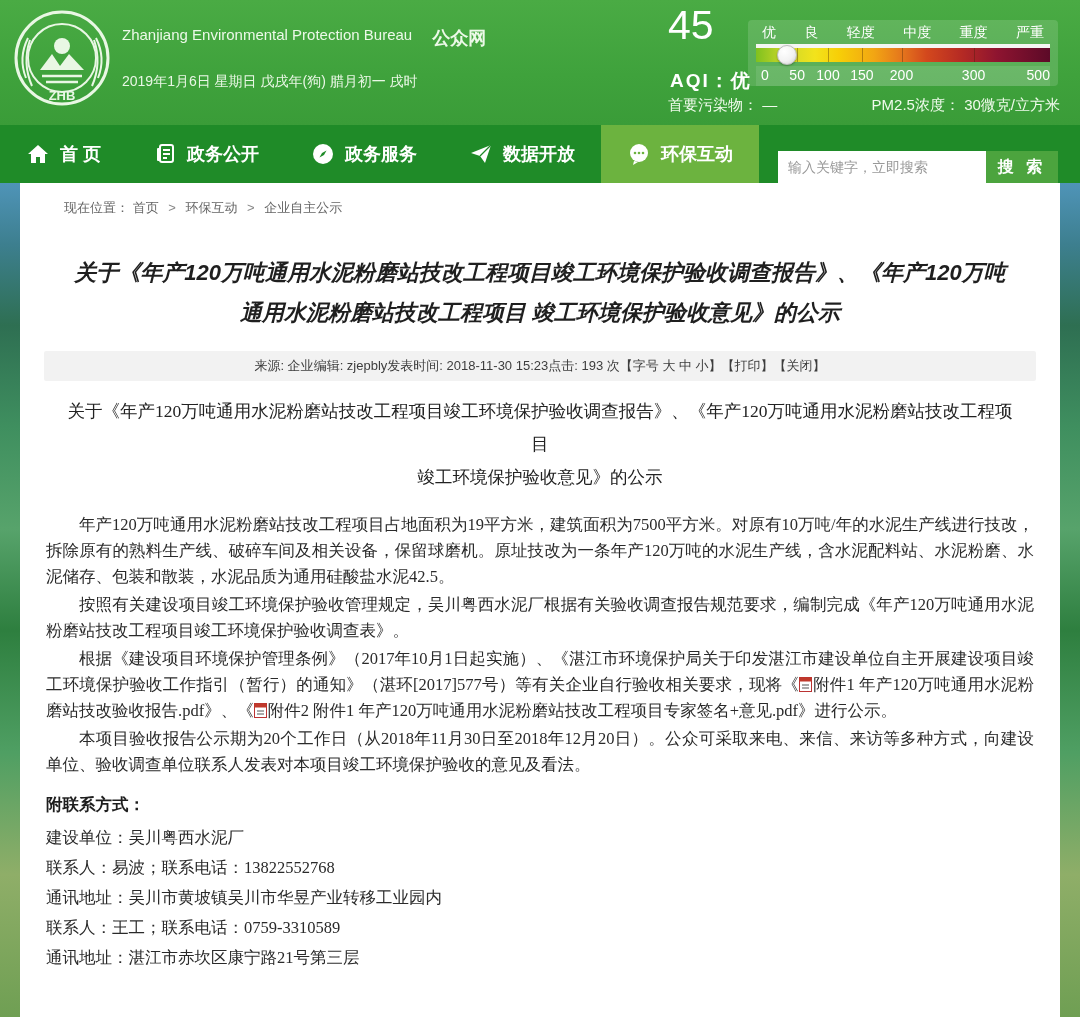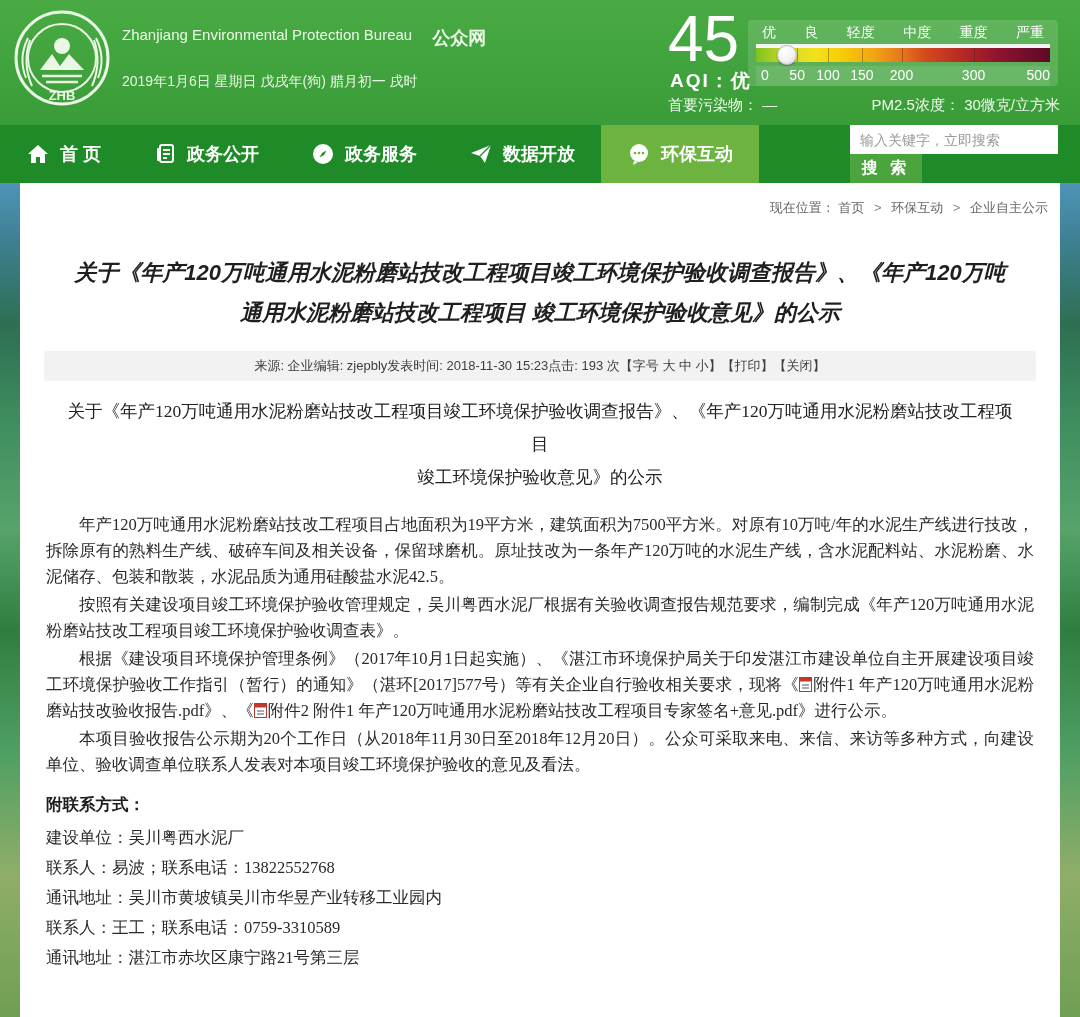--- a/index.html
+++ b/index.html
@@ -19,21 +19,21 @@
   .logo { position:absolute; left:12px; top:8px; width:100px; height:100px; }
   .org-block { position:absolute; left:122px; top:16px; }
   .org-cn {
     font-size:36px; font-weight:bold; letter-spacing:10px; color:#f2fbef;
     text-shadow:0 0 2px rgba(255,255,255,.45);
   }
   .org-sub { margin-top:10px; font-size:15px; color:#ecf9e8; display:flex; align-items:flex-start; gap:20px; }
   .org-sub .tag { font-size:18px; font-weight:bold; }
   .date-line { margin-top:23px; font-size:14px; color:#e9f7e5; }
 
-  .aqi-value { position:absolute; left:668px; top:2px; font-size:64px; font-weight:500; color:#fff;text-align:center; }
+  .aqi-value { position:absolute; left:668px; top:2px; font-size:41px; font-weight:500; color:#fff;text-align:center; }
   .aqi-level { position:absolute; left:670px; top:68px; font-size:19px; font-weight:bold; color:#fff; letter-spacing:2px; }
   .aqi-panel {
     position:absolute; left:748px; top:20px; width:310px; height:66px;
     background:rgba(255,255,255,.14); border-radius:4px; padding:4px 8px 0;
   }
   .aqi-labels { display:flex; justify-content:space-between; font-size:14px; color:#fff; padding:0 6px; }
   .aqi-track { position:relative; margin-top:4px; height:18px; }
   .aqi-track .white-cap { position:absolute; top:-2px; left:0; right:0; height:4px; background:#f4f6f2; }
   .aqi-gradient {
     position:absolute; top:2px; left:0; right:0; height:14px;
@@ -57,39 +57,39 @@
   .nav {
     width:1080px; height:58px; background:#1f8b28;
     display:flex; align-items:stretch; color:#fff;
   }
   .nav-item {
     display:flex; align-items:center; gap:10px; padding:0 26px;
     font-size:18px; font-weight:bold; cursor:pointer; white-space:nowrap;
   }
   .nav-item.active { background:#6cb33f; }
   .nav-item svg { width:24px; height:24px; }
-  .nav-search { margin-left:auto; display:flex; align-items:flex-start; padding-right:22px;flex-direction:column; }
+  .nav-search { margin-left:auto; display:flex; align-items:flex-end; padding-right:22px; }
   .search-input {
     width:208px; height:32px; border:none; outline:none; padding:0 10px;
     font-size:14px; color:#444; background:#fff;
     font-family:"Liberation Sans","DejaVu Sans",sans-serif;
   }
   .search-input::placeholder { color:#999; }
   .search-btn {
     width:72px; height:32px; border:none; background:#4ca43e; color:#fff;
     font-size:16px; font-weight:bold; letter-spacing:4px; cursor:pointer;
     font-family:"Liberation Sans","DejaVu Sans",sans-serif;
   }
 
   
   .content {
     margin:0 20px; width:1040px; background:#fff; min-height:834px;
     padding:0 0 26px 0; position:relative;
   }
-  .breadcrumb { padding:16px 12px 12px; font-size:13px; color:#666;text-align:right; }
+  .breadcrumb { padding:16px 44px 12px; font-size:13px; color:#666; }
   .breadcrumb .crumb { color:#666; cursor:pointer; }
   .breadcrumb .sep { margin:0 6px; color:#888; }
 
   .art-title {
     margin:24px 30px 0; text-align:center; font-size:22px; font-weight:bold;
     color:#1f1f1f; line-height:40px;font-style:italic;
   }
   .meta-bar {
     margin:18px 24px 0; height:30px; background:#f2f2f2; border-radius:2px;
     display:flex; justify-content:center; align-items:center; 

